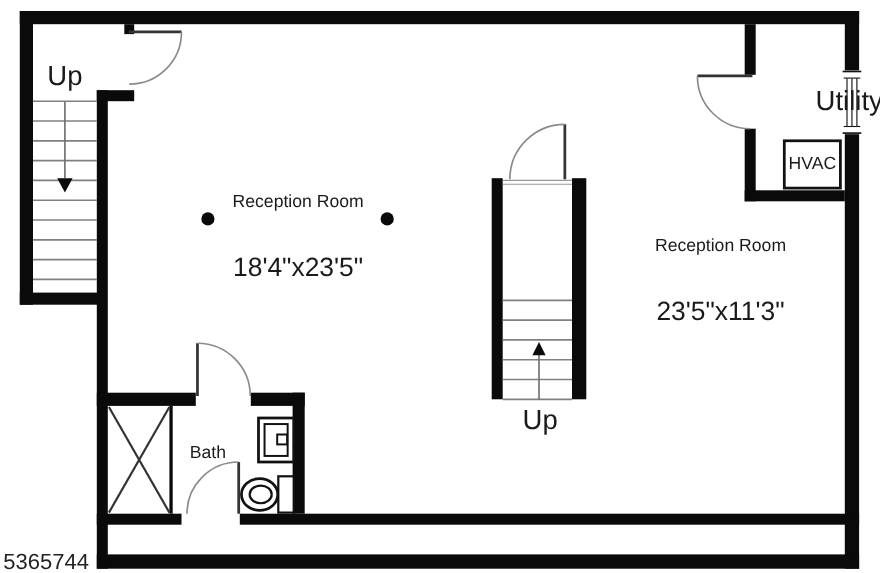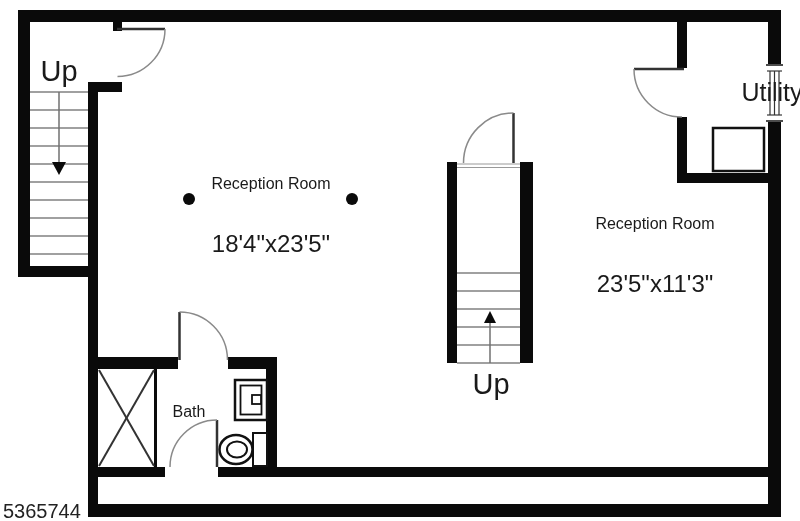--- a/index.html
+++ b/index.html
@@ -16,21 +16,21 @@
   .lbl {
     position: absolute;
     text-align: center;
     color: #1a1a1a;
     line-height: 1.04;
     white-space: normal;
     user-select: none;
   }
   .room-name   { font-size: 16px; }
   .room-dims   { font-size: 24px; white-space: nowrap; }
-  .up-label    { font-size: 29px; }
+  .up-label    { font-size: 25px; }
   .utility-lbl { font-size: 25px; }
   .hvac-lbl {
     position: absolute;
     display: flex; align-items: center; justify-content: center;
     font-size: 16px;
   }
   .watermark {
     position: absolute;
     font-size: 20px;
     color: #222222;
@@ -158,17 +158,18 @@
   <div class="lbl room-name" style="left:201px; top:176px; width:140px;">Reception Room</div>
   <div class="lbl room-dims" style="left:186px; top:232px; width:170px;">18'4"x23'5"</div>
 
   <div class="lbl room-name" style="left:585px; top:216px; width:140px;">Reception Room</div>
   <div class="lbl room-dims" style="left:570px; top:272px; width:170px;">23'5"x11'3"</div>
 
   <div class="lbl room-name" style="left:158px; top:404px; width:62px;">Bath</div>
 
   <div class="lbl utility-lbl" style="left:730px; top:79px; width:84px;">Utility</div>
 
+  <div class="hvac-lbl" style="left:713px; top:128px; width:51px; height:43px;">HVAC</div>
 
   <div class="lbl up-label" style="left:468px; top:369px; width:46px;">Up</div>
 
   <div class="watermark" style="left:3px; top:500px;">5365744</div>
 </div>
 
 </body></html>

